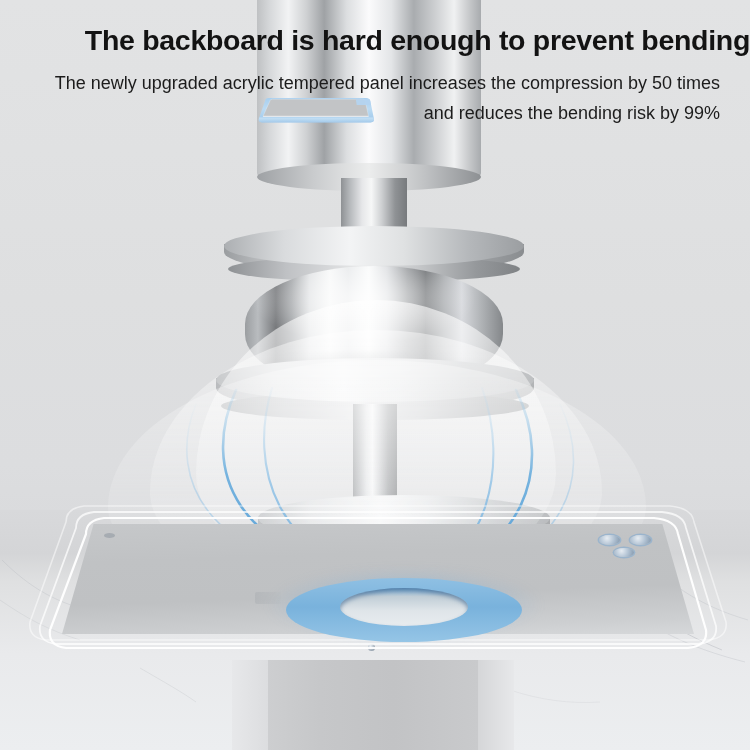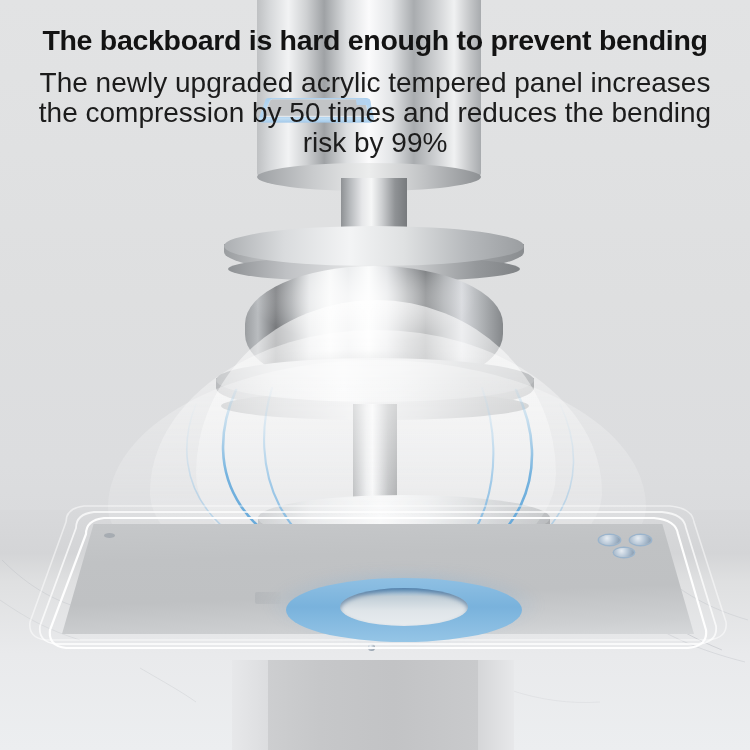--- a/index.html
+++ b/index.html
@@ -218,33 +218,33 @@
   }
   .press-ring-hole{
     position:absolute;left:340px;top:588px;width:128px;height:38px;
     border-radius:50%;
     background:linear-gradient(180deg,#7eaed4 0%,#c0cdd6 22%,#dfe5e9 60%,#e8ecef 100%);
     box-shadow:inset 0 3px 4px rgba(45,90,135,0.55);
   }
 
   
   .text-wrap{
-    position:absolute;left:0;top:0;width:750px;z-index:40;text-align:center;
+    position:absolute;left:0;top:0;width:750px;z-index:40;text-align:right;
   }
   .headline{
     margin:24px 0 0 0;
     font-size:28.5px;font-weight:700;color:#131313;
     letter-spacing:-0.3px;
     font-family:"Liberation Sans","DejaVu Sans",sans-serif;
     white-space:nowrap;
   }
   .subline{
     margin:11px auto 12px auto;
     width:690px;
-    font-size:28px;line-height:30px;color:#1c1c1c;font-weight:400;
+    font-size:18px;line-height:30px;color:#1c1c1c;font-weight:400;
     font-family:"Liberation Sans","DejaVu Sans",sans-serif;
   }
 </style>
 </head>
 <body>
 
 <div id="stage">
 
   <div class="floor">
     

